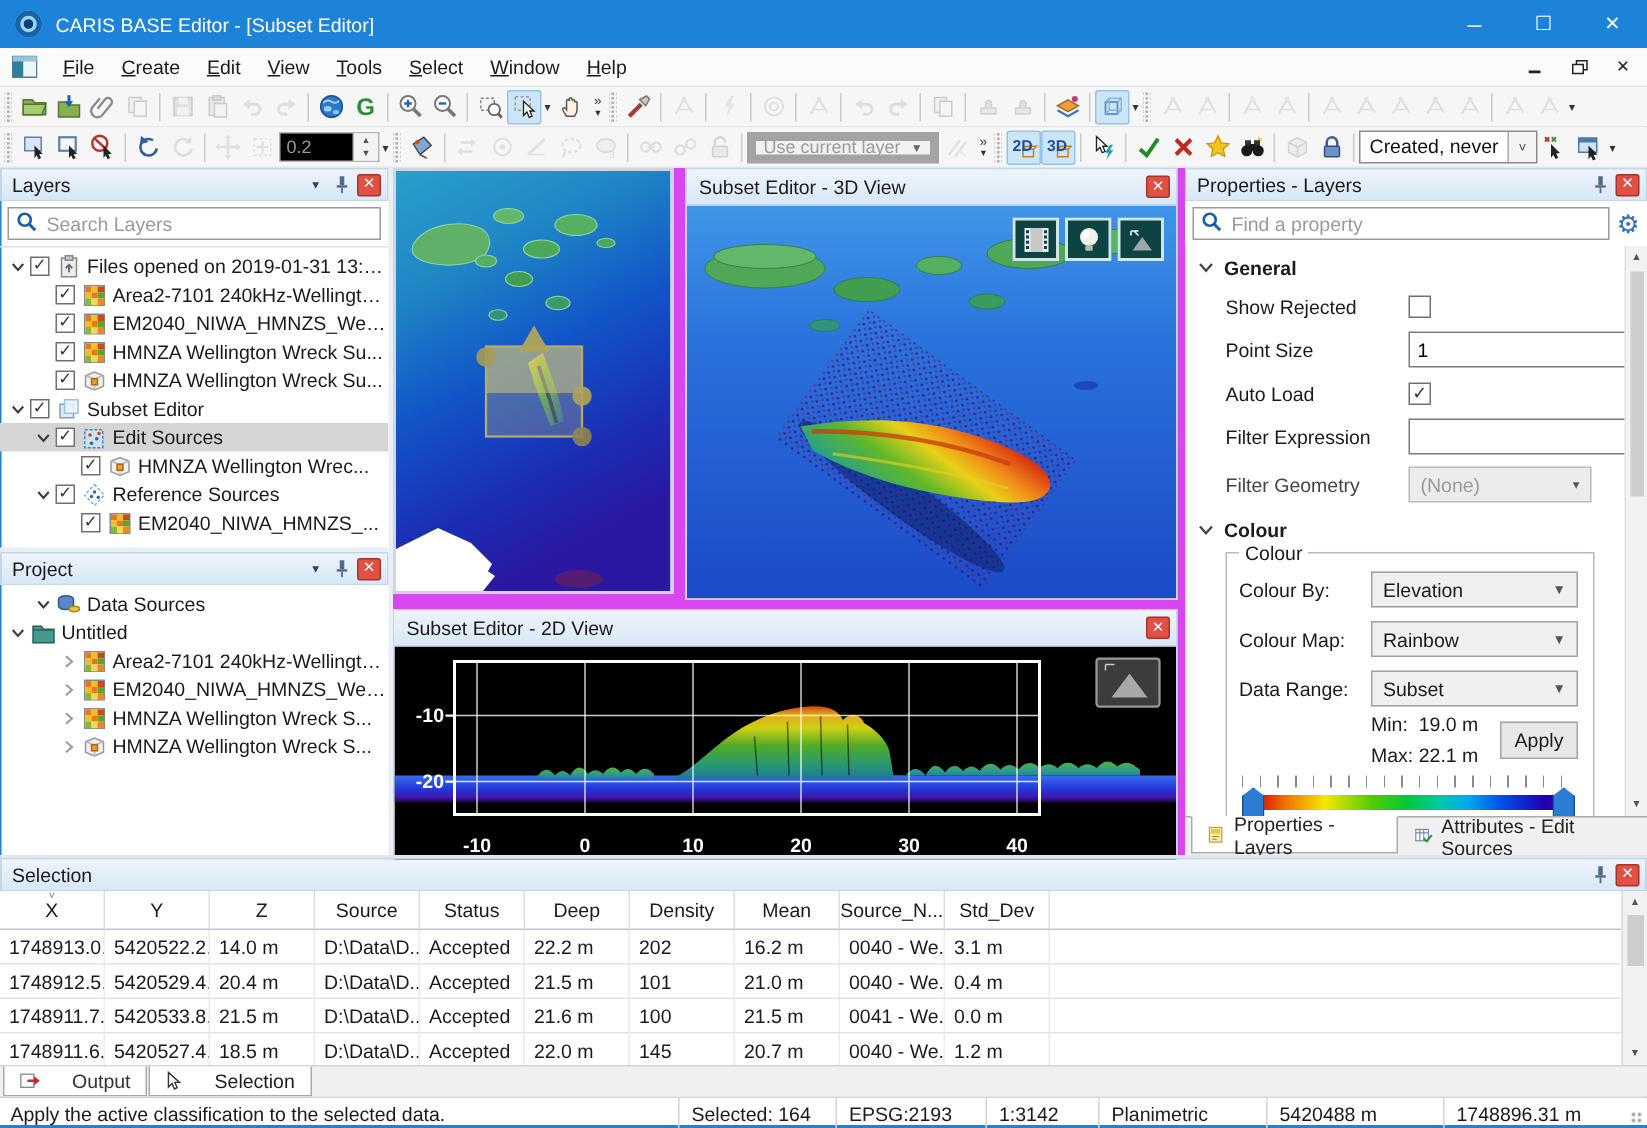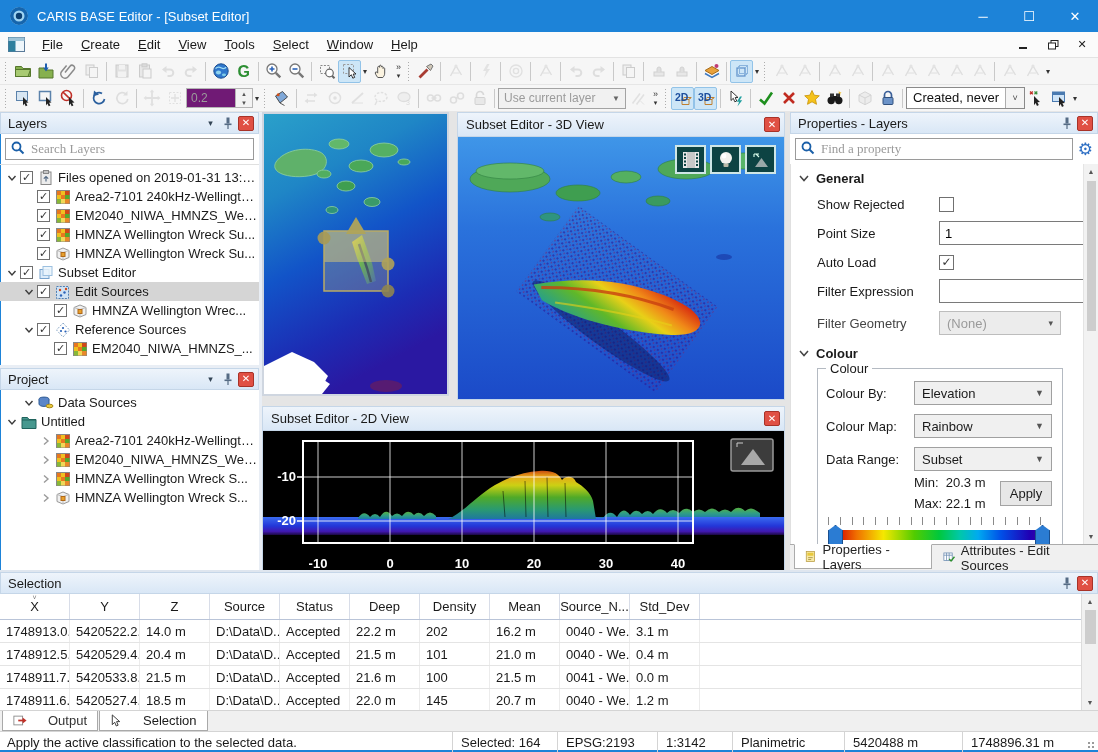--- a/index.html
+++ b/index.html
@@ -20,42 +20,42 @@
 .mdic{width:26px;height:20px;display:flex;align-items:center;justify-content:center;color:#222;font-size:11px;margin-right:3px}
 
 .tbrow{height:27px;background:#f6f6f6;border-bottom:1px solid #e6e6e6;display:flex;align-items:center;flex:none;overflow:hidden;padding-left:2px}
 .ti{width:23px;height:23px;display:flex;align-items:center;justify-content:center;border-radius:2px;flex:none;border:1px solid transparent}
 .ti.act{background:#cde6f7;border-color:#92c3e8}
 .ti.dis{opacity:.45;filter:grayscale(.8)}
 .tsep{width:1px;height:19px;background:#c9c9c9;margin:0 3px;flex:none}
 .tgrip{width:5px;height:21px;margin:0 3px 0 1px;flex:none;background-image:radial-gradient(#adadad .8px,transparent 1px);background-size:3px 3px;background-position:center}
 .tdd{font-size:8px;color:#333;padding:0 2px;flex:none}
 .tovf{display:flex;flex-direction:column;align-items:center;line-height:1;font-size:9px;color:#333;padding:0 4px;flex:none}
-.tinput{width:50px;height:20px;border:1px solid #b5b5b5;background:#701a75;color:#9a9a9a;font-size:12px;padding:1px 4px;flex:none}
+.tinput{width:50px;height:20px;border:1px solid #b5b5b5;background:#000000;color:#9a9a9a;font-size:12px;padding:1px 4px;flex:none}
 .tspin{width:17px;height:20px;border:1px solid #b5b5b5;border-left:none;display:flex;flex-direction:column;flex:none;background:#fff}
 .tspin span{flex:1;display:flex;align-items:center;justify-content:center;font-size:6px;color:#555;background:#f3f3f3}
-.tcombo{height:21px;border:1px solid #a3a3a3;background:#f1f1f1;color:#9b9b9b;font-size:12px;display:flex;align-items:center;padding:0 5px;flex:none}
+.tcombo{height:21px;border:6px solid #a3a3a3;background:#f1f1f1;color:#9b9b9b;font-size:12px;display:flex;align-items:center;padding:0 5px;flex:none}
 .tcombo .cv{flex:1;overflow:hidden;white-space:nowrap}
 .tcombo .ca{font-size:8px;color:#666;margin-left:6px}
 .tcombo2{height:22px;border:1px solid #8a8a8a;background:#fff;color:#111;font-size:13px;display:flex;align-items:stretch;flex:none}
 .tcombo2 .cv{padding:2px 6px;white-space:nowrap}
 .tcombo2 .ca{width:19px;border-left:1px solid #adadad;background:#f4f4f4;display:flex;align-items:center;justify-content:center;font-size:9px;color:#444}
 
 .main{height:458px;display:flex;flex:none}
 .leftcol{width:262px;flex:none;display:flex;flex-direction:column;border-right:3px solid #e9eef5}
-.centercol{width:528px;flex:none;display:flex;flex-direction:column;background:#e5e5e5}
+.centercol{width:528px;flex:none;display:flex;flex-direction:column;background:#d946ef}
 .rightcol{width:308px;flex:none;display:flex;flex-direction:column;background:#fff}
 
 .phead{height:22px;background:linear-gradient(#eef4fb,#d9e7f6);border:1px solid #c5d6e8;display:flex;align-items:center;padding:0 4px 0 7px;flex:none}
 .phead .pt{flex:1;font-size:13px;white-space:nowrap;overflow:hidden}
 .phbtn{width:17px;height:16px;display:flex;align-items:center;justify-content:center;color:#345;font-size:9px;flex:none}
 .closebtn{width:16px;height:15px;background:#e05044;border:1px solid #a83228;border-radius:2px;color:#fff;font-size:10px;line-height:1;display:flex;align-items:center;justify-content:center;margin-left:2px;flex:none}
 .searchrow{padding:4px 5px;border-bottom:1px solid #e0e0e0;display:flex;align-items:center;gap:5px}
 .sbox{flex:1;height:22px;border:1px solid #9a9a9a;background:#fff;display:flex;align-items:center;padding:0 5px;gap:6px}
-.sbox input{border:none;outline:none;flex:1;font-size:13px;font-family:Liberation Serif, serif;color:#404040;min-width:0}
+.sbox input{border:none;outline:none;flex:1;font-size:13px;font-family:Liberation Sans, sans-serif;color:#404040;min-width:0}
 .sbox input::placeholder{color:#9a9a9a}
 .tree{flex:1;overflow:hidden;padding-top:3px}
 .trow{height:19px;display:flex;align-items:center;white-space:nowrap}
 .trow.sel{background:#d5d5d5}
 .trow .tchev{width:16px;height:16px;flex:none;display:flex;align-items:center;justify-content:center}
 .trow .tcb{width:13px;height:13px;border:1px solid #707070;background:#fff;flex:none;margin-right:4px;display:flex;align-items:center;justify-content:center;font-size:11px;color:#333;line-height:1}
 .trow .ticon{width:17px;height:17px;flex:none;margin-right:4px}
 .trow .tlabel{font-size:13px;overflow:hidden;text-overflow:ellipsis}
 
 .center-top{height:288px;display:flex;flex:none}
@@ -1208,21 +1208,21 @@
               </div>
             <div class="grow" style="margin-bottom:4px">
                 <span class="glabel">Data Range:</span>
                 <span class="psel">
                   <span class="sv">Subset</span>
                   <span class="sa">▼</span>
                 </span>
               </div>
             <div class="minmax">
               <div style="flex:1;padding-left:88px">
-                <div style="margin-bottom:6px"><span>Min:</span>&nbsp;&nbsp;<span>20.3 m</span></div>
+                <div style="margin-bottom:6px"><span>Min:</span>&nbsp;&nbsp;<span>19.0 m</span></div>
                 <div><span>Max:</span>&nbsp;<span>22.1 m</span></div>
               </div>
               <span class="applybtn">Apply</span>
             </div>
             <div class="ticks"></div>
             <div class="gradwrap">
               <div class="gradbar"></div>
               <div class="ghandle" style="left:0"></div>
               <div class="ghandle" style="right:0"></div>
             </div>

